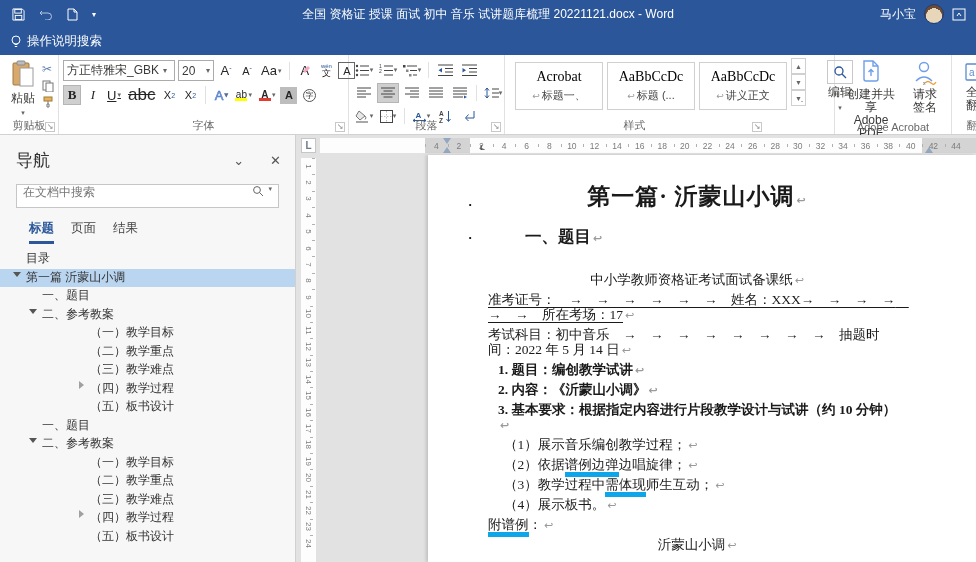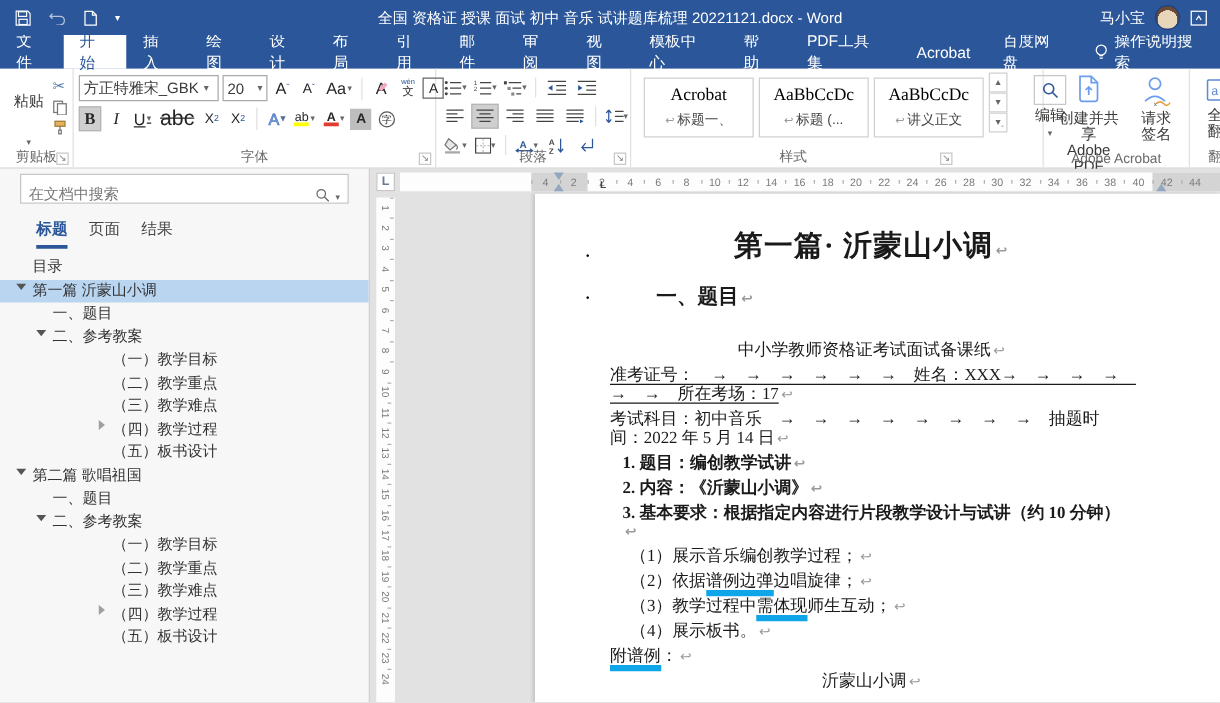--- a/index.html
+++ b/index.html
@@ -12,21 +12,21 @@
   .avatar { width:20px; height:20px; border-radius:50%; background:radial-gradient(circle at 50% 62%, #e8d6ba 55%, #6b4a33 56%); border:1px solid #1e3f77; overflow:hidden; }
   .tabrow { height:27px; background:#2b579a; display:flex; align-items:stretch; font-size:12.5px; color:#fff; }
   .tab { padding:0 13px; display:flex; align-items:center; cursor:default; }
   .tab.active { background:#fff; color:#2b579a; }
   .tellme { display:flex; align-items:center; gap:5px; padding:0 10px; }
   .ribbon { height:80px; background:#fff; border-bottom:1px solid #d2d2d2; display:flex; font-size:12px; color:#3b3a39; }
   .rgroup { position:relative; border-right:1px solid #e1e1e1; padding:3px 4px 16px 4px; display:flex; }
   .glabel { position:absolute; bottom:1px; left:0; right:0; text-align:center; font-size:11px; color:#696969; }
   .launcher { position:absolute; bottom:2px; right:3px; font-size:8px; color:#8a8a8a; border:1px solid #c8c8c8; width:10px; height:10px; line-height:8px; text-align:center; }
   
-  .paste-btn { display:flex; flex-direction:column; align-items:center; justify-content:flex-end; width:38px; gap:20px; }
+  .paste-btn { display:flex; flex-direction:column; align-items:center; justify-content:center; width:38px; gap:2px; }
   .clip-small { display:flex; flex-direction:column; gap:4px; padding-top:4px; }
   
   .fontgrid { display:flex; flex-direction:column; gap:4px; padding-top:2px; }
   .frow { display:flex; align-items:center; gap:3px; }
   .combo { border:1px solid #ababab; height:21px; display:flex; align-items:center; padding:0 3px; background:#fff; font-size:12px; }
   .combo .car { margin-left:4px; color:#666; font-size:8px; }
   .fname { width:112px; }
   .fsize { width:36px; }
   .tbtn { min-width:18px; height:20px; display:flex; align-items:center; justify-content:center; font-size:13px; padding:0 2px; color:#262626; }
   .tbtn .car { font-size:7px; color:#666; margin-left:1px; }
@@ -52,21 +52,21 @@
   .stylescroll span { width:15px; height:16px; border:1px solid #d0d0d0; font-size:7px; color:#666; display:flex; align-items:center; justify-content:center; background:#fff; }
   
   .bigbtn { display:flex; flex-direction:column; align-items:center; justify-content:flex-start; gap:2px; padding:2px 4px; min-width:44px; text-align:center; line-height:13px; }
   .boxicon { width:26px; height:24px; border:1px solid #c8c8c8; display:flex; align-items:center; justify-content:center; }
   
   .workarea { display:flex; height:427px; }
   .navpane { width:296px; background:#f7f7f7; border-right:1px solid #d0d0d0; position:relative; overflow:hidden; }
   .nav-head { display:flex; align-items:center; padding:14px 14px 8px 16px; }
   .nav-title { font-size:17px; color:#333; }
   .nav-head .sp { margin-left:auto; display:flex; gap:26px; color:#555; font-size:13px; }
-  .nav-search { margin:4px 16px 10px 16px; height:24px; border:1px solid #c6c6c6; background:#fff; display:flex; align-items:flex-end; padding:0 6px; }
+  .nav-search { margin:4px 16px 10px 16px; height:24px; border:1px solid #c6c6c6; background:#fff; display:flex; align-items:flex-start; padding:0 6px; }
   .nav-search input { border:none; outline:none; flex:1; font-size:12px; color:#333; background:transparent; font-family:inherit; }
   .nav-search input::placeholder { color:#767676; }
   .nav-tabs { display:flex; gap:17px; padding:2px 16px 6px 29px; font-size:12.5px; color:#444; }
   .nav-tab { padding-bottom:4px; }
   .nav-tab.active { color:#2b579a; border-bottom:3px solid #2b579a; font-weight:bold; }
   .nav-tree { font-size:12px; color:#333; }
   .nav-item { height:18.5px; display:flex; }
   .nav-item.l0 { padding-left:12px; }
   .nav-item.l1 { padding-left:28px; }
   .nav-item.l2 { padding-left:44px;margin-left:32px; }
@@ -141,37 +141,20 @@
     <span>
         <svg class="ic" width="14" height="13" viewBox="0 0 14 13">
           <rect x="1" y="1" width="12" height="11" fill="none" stroke="#fff"></rect>
           <path d="M5 8 L7 5 L9 8" fill="none" stroke="#fff"></path>
         </svg>
       </span>
   </div>
 </div>
 
 <div class="tabrow">
-  <div id="tab-strip" style="display:flex">
-      <div class="tab">文件</div>
-      <div class="tab active">开始</div>
-      <div class="tab">插入</div>
-      <div class="tab">绘图</div>
-      <div class="tab">设计</div>
-      <div class="tab">布局</div>
-      <div class="tab">引用</div>
-      <div class="tab">邮件</div>
-      <div class="tab">审阅</div>
-      <div class="tab">视图</div>
-      <div class="tab">模板中心</div>
-      <div class="tab">帮助</div>
-      <div class="tab">PDF工具集</div>
-      <div class="tab">Acrobat</div>
-      <div class="tab">百度网盘</div>
-    </div>
   <div class="tellme">
     <span>
         <svg class="ic" width="12" height="14" viewBox="0 0 12 14">
           <circle cx="6" cy="5" r="4" fill="none" stroke="#fff"></circle>
           <path d="M4.5 9.5h3M4.8 11.5h2.4" stroke="#fff"></path>
         </svg>
       </span>
     <span>操作说明搜索</span>
   </div>
 </div>
@@ -458,20 +441,27 @@
       <span><span>全文</span><br><span>翻译</span></span>
     </div>
     <span class="glabel"><span>翻译</span></span>
   </div>
 
 </div>
 
 <div class="workarea">
 
   <div class="navpane">
+    <div class="nav-head">
+      <span class="nav-title">导航</span>
+      <span class="sp">
+        <span>⌄</span>
+        <span>✕</span>
+      </span>
+    </div>
     <div class="nav-search">
       <input placeholder="在文档中搜索" style="">
       <span>
           <svg class="ic" width="12" height="12" viewBox="0 0 12 12">
             <circle cx="5" cy="5" r="3.4" fill="none" stroke="#666"></circle>
             <path d="M7.6 7.6 L11 11" stroke="#666"></path>
           </svg>
         </span>
       <span style="font-size:7px;color:#666;margin-left:4px">▾</span>
     </div>
@@ -509,24 +499,20 @@
           <span class="tri"></span>
           <span>（三）教学难点</span>
         </div>
         <div class="nav-item l2">
           <span class="tri right"></span>
           <span>（四）教学过程</span>
         </div>
         <div class="nav-item l2">
           <span class="tri"></span>
           <span>（五）板书设计</span>
-        </div>
-        <div class="nav-item l0">
-          <span class="tri down"></span>
-          <span>第二篇 歌唱祖国</span>
         </div>
         <div class="nav-item l1">
           <span class="tri"></span>
           <span>一、题目</span>
         </div>
         <div class="nav-item l1">
           <span class="tri down"></span>
           <span>二、参考教案</span>
         </div>
         <div class="nav-item l2">

